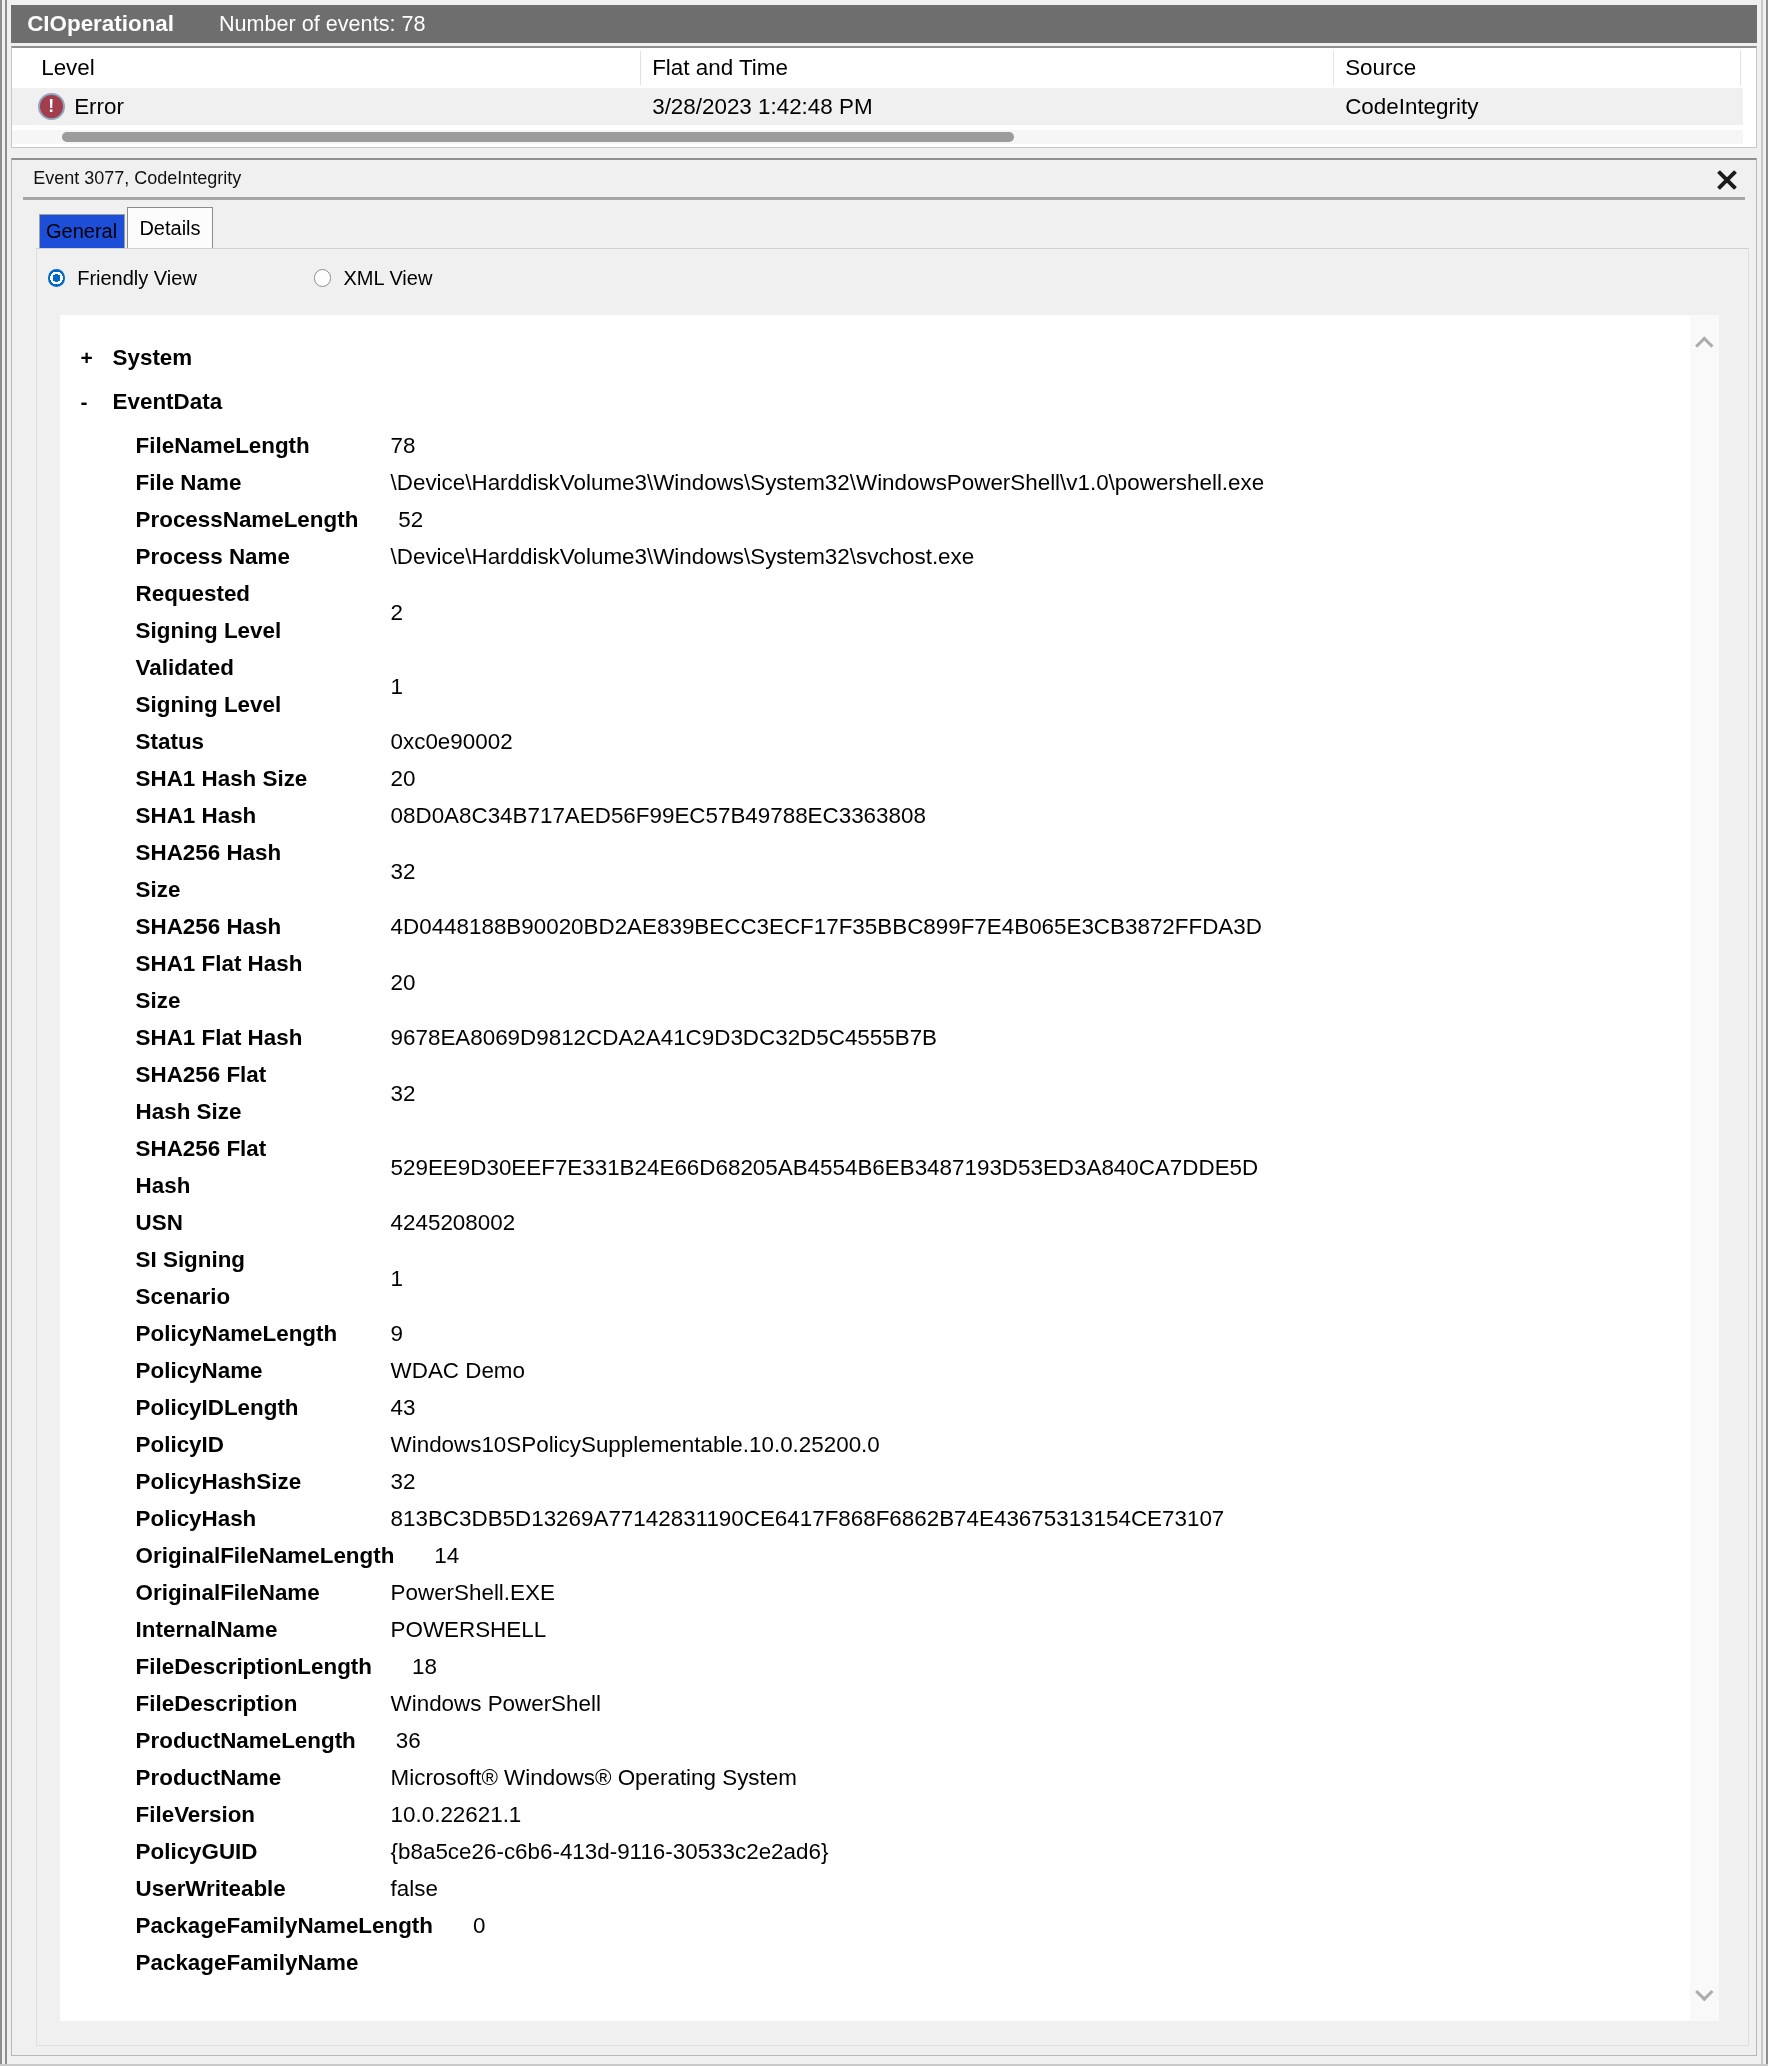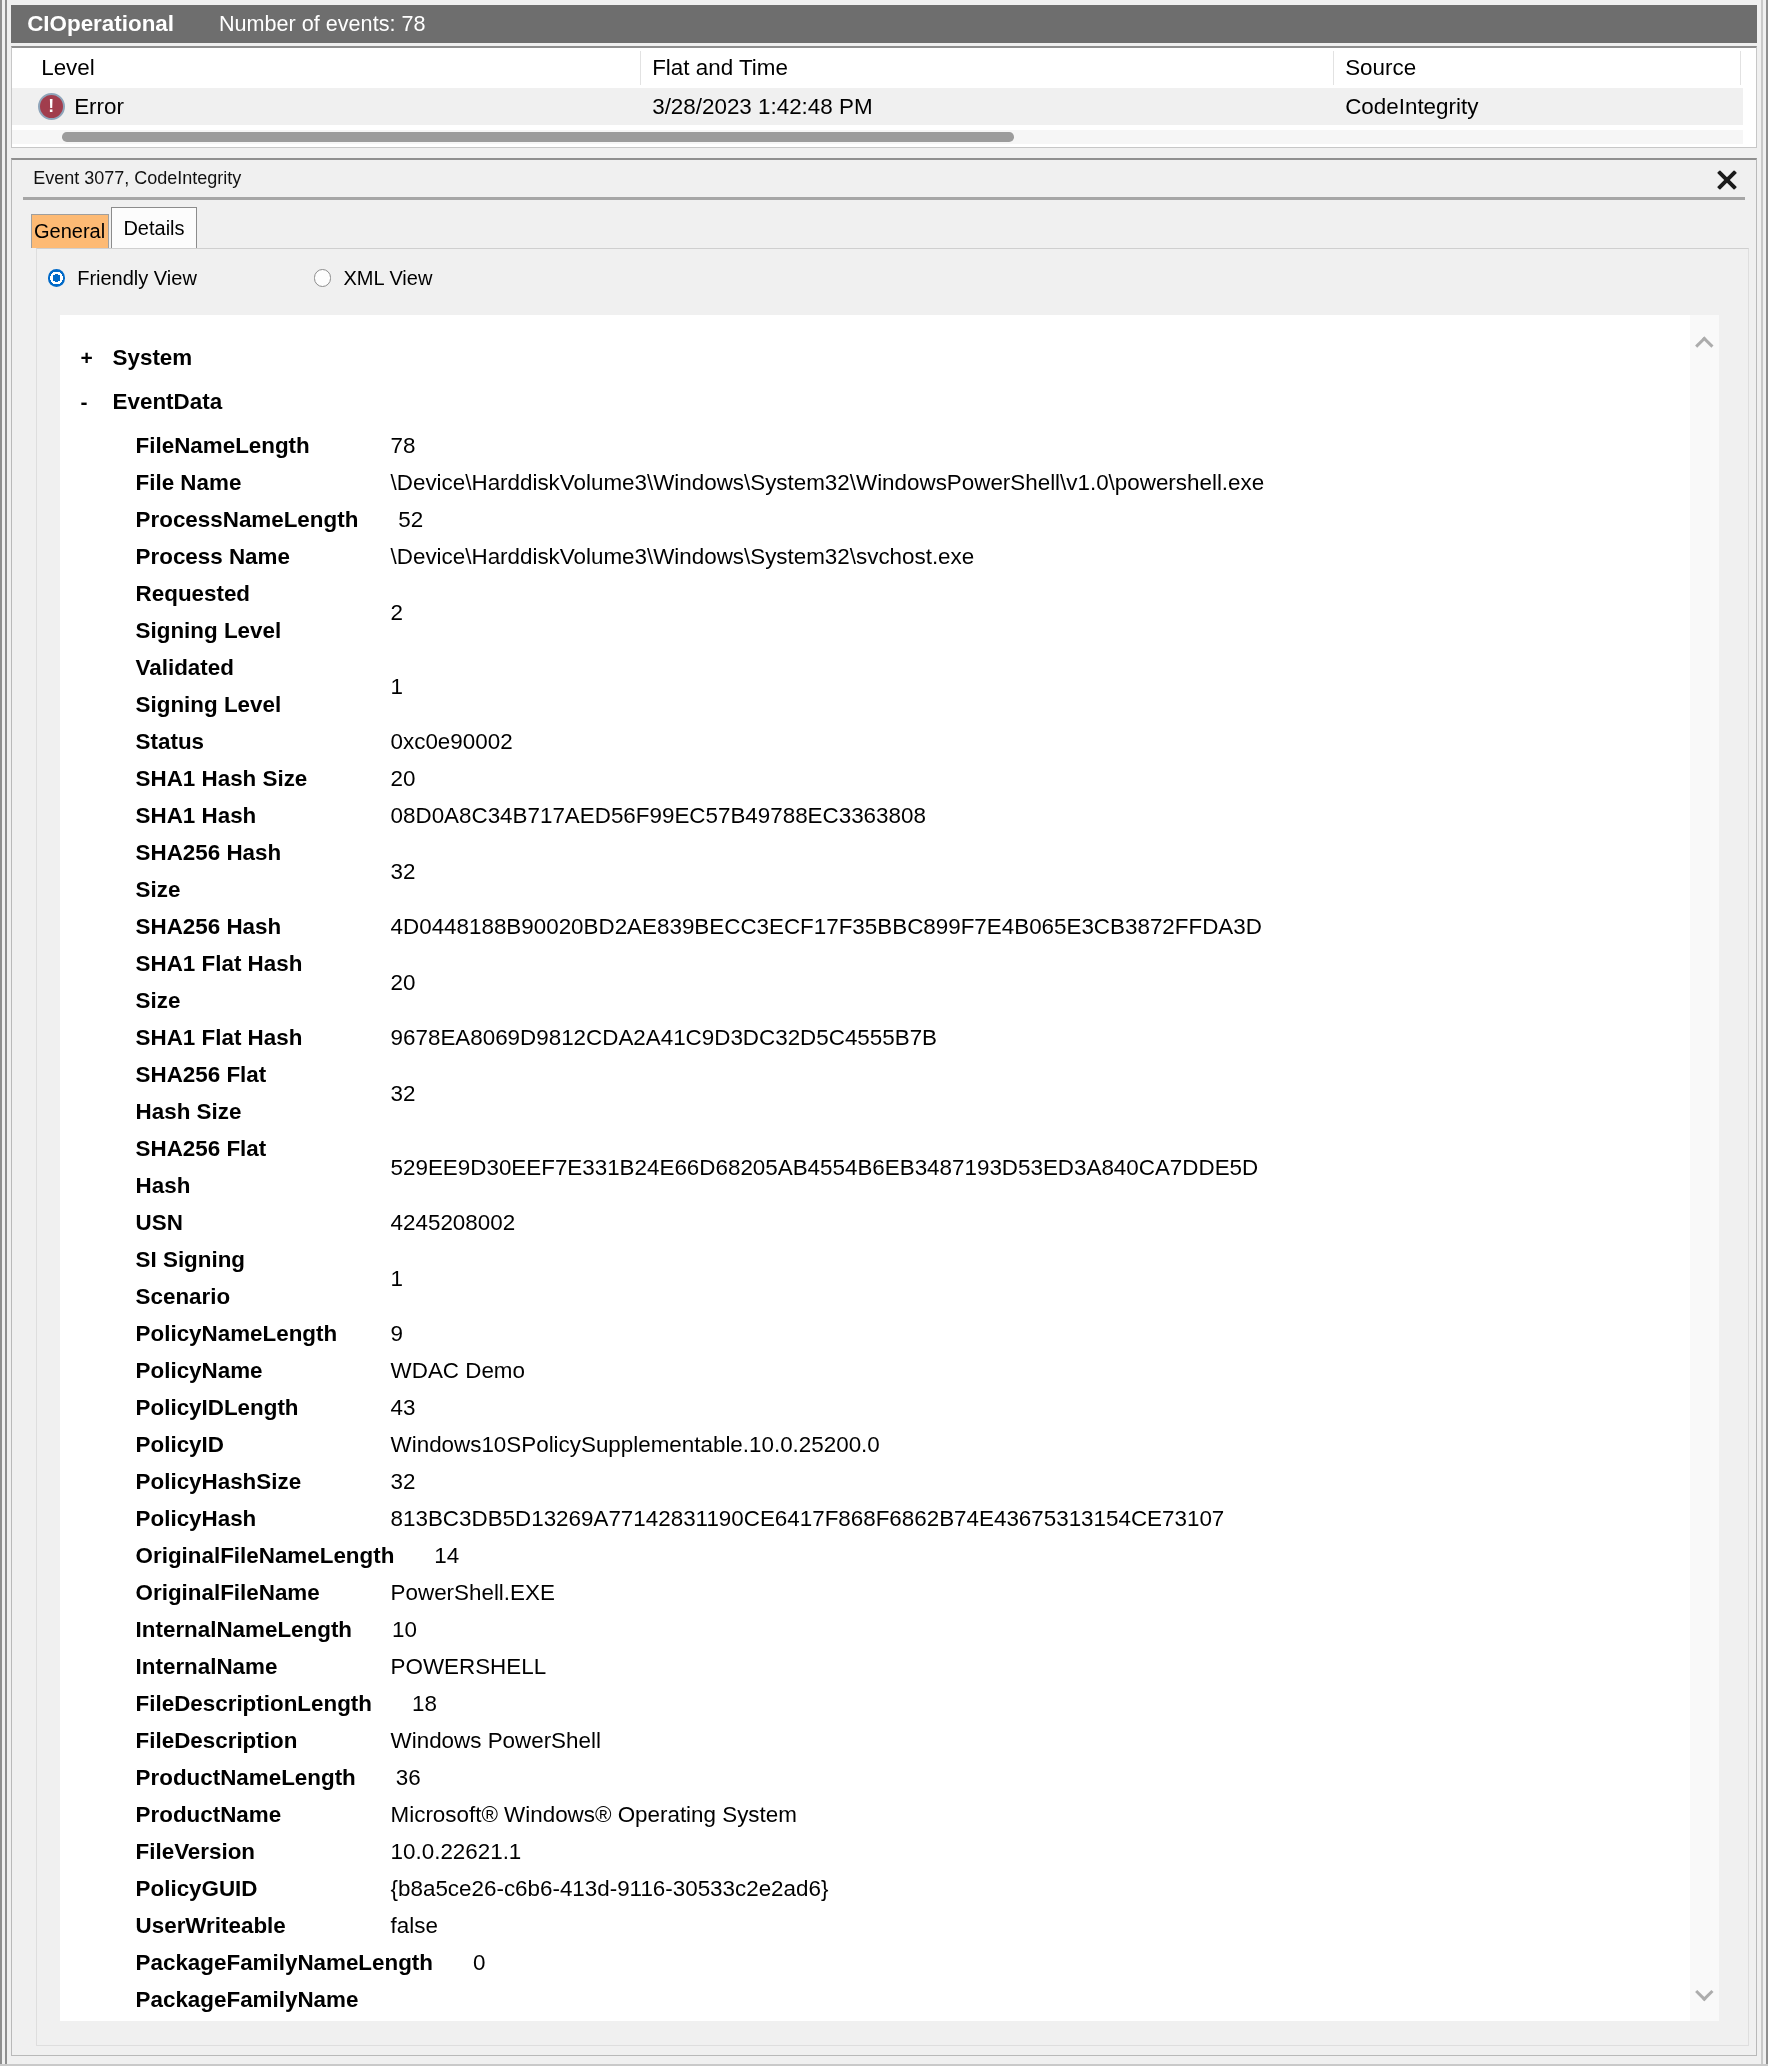--- a/index.html
+++ b/index.html
@@ -71,21 +71,21 @@
   .dclose { position:absolute; right:17.6px; top:9.6px; width:22.4px; height:22.4px; cursor:default; }
   .dclose::before, .dclose::after {
     content:""; position:absolute; left:-0.8px; top:8.8px; width:24px; height:4px; background:#1b1b1b; border-radius:0.8px;
   }
   .dclose::before { transform:rotate(45deg); }
   .dclose::after  { transform:rotate(-45deg); }
   .dsep { position:absolute; left:11.2px; right:11.2px; top:37px; height:3.2px; background:#a6a6a6; }
 
   .tabs { position:absolute; left:18.4px; top:47px; height:41px; display:flex; align-items:flex-end; z-index:3; }
   .tab { display:flex; align-items:center; justify-content:center; font-size:20px; }
-  .tab.general { width:78px; height:34px; background:#fdba74; border:0.8px solid #9f9f9f; border-bottom:none; }
+  .tab.general { width:86px; height:34px; background:#1d4ed8; border:0.8px solid #9f9f9f; border-bottom:none;margin-left:8px; }
   .tab.details { width:86px; height:41px; background:#fcfcfc; border:0.8px solid #8c8c8c; border-bottom:none; margin-left:2.4px; }
 
   .tabcontent {
     position:absolute; left:24px; right:6.4px; top:88px; bottom:9.6px;
     background:#f0f0f0; border:0.8px solid #dedede; border-top:0.8px solid #cfcfcf;
   }
   .radios { position:absolute; left:10.4px; top:17.6px; display:flex; align-items:center; font-size:20px; }
   .radio { width:17.6px; height:17.6px; border-radius:50%; margin-right:12px; }
   .radio.sel { background:radial-gradient(circle at center, #0069c8 0 4px, #ffffff 4px 6.4px, #0069c8 6.4px 8.8px); }
   .radio.unsel { background:#fdfdfd; border:1.6px solid #8c8c8c; }
@@ -303,24 +303,20 @@
             <div class="trow">
               <div class="tlabel">OriginalFileNameLength</div>
               <div class="tvalue">14</div>
             </div>
 
             <div class="trow">
               <div class="tlabel">OriginalFileName</div>
               <div class="tvalue">PowerShell.EXE</div>
             </div>
 
-            <div class="trow">
-              <div class="tlabel">InternalNameLength</div>
-              <div class="tvalue">10</div>
-            </div>
 
             <div class="trow">
               <div class="tlabel">InternalName</div>
               <div class="tvalue">POWERSHELL</div>
             </div>
 
             <div class="trow">
               <div class="tlabel">FileDescriptionLength</div>
               <div class="tvalue">18</div>
             </div>

